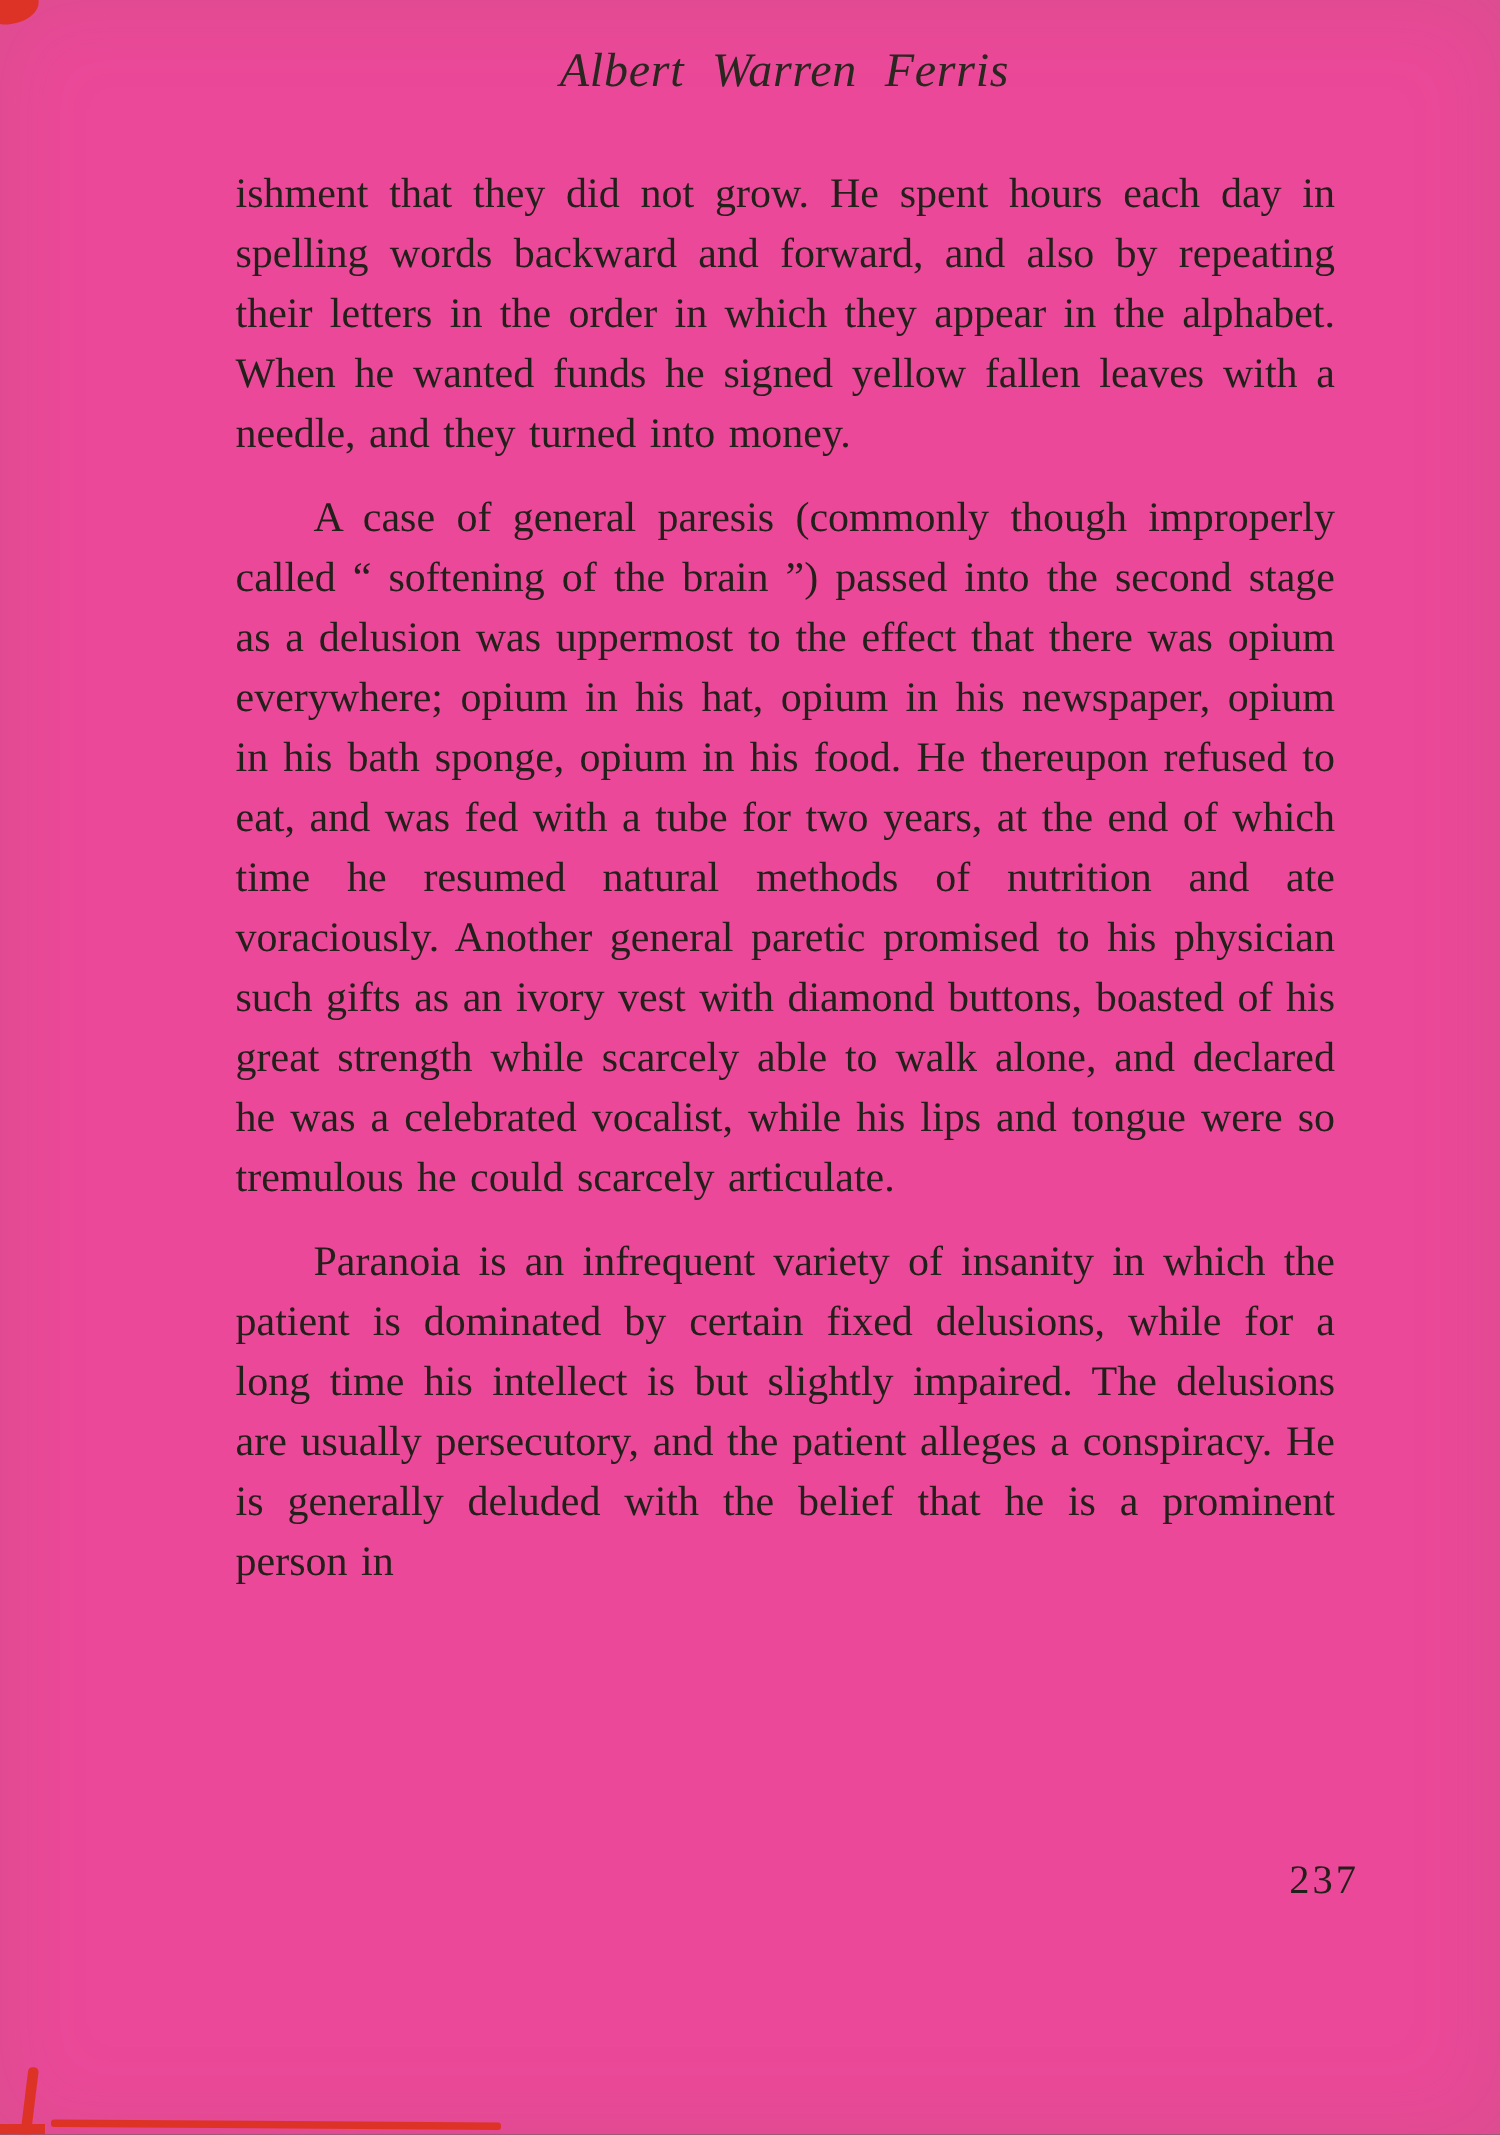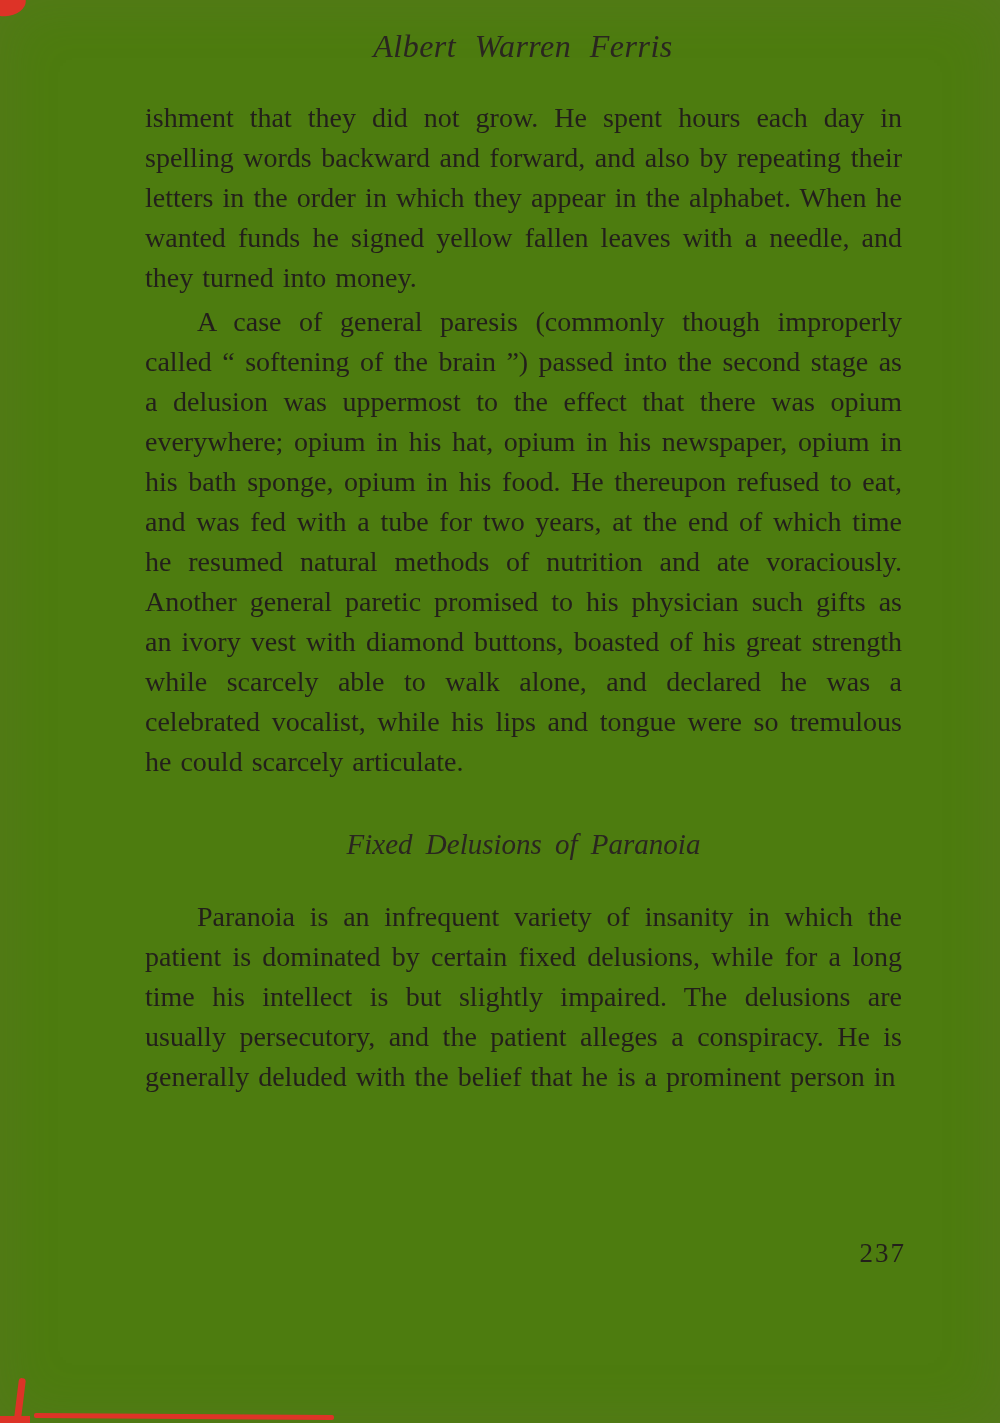--- a/index.html
+++ b/index.html
@@ -5,21 +5,21 @@
   html, body {
     margin: 0;
     padding: 0;
     background: #6b675f;
   }
   .page {
     position: relative;
     width: 1000px;
     height: 1423px;
     margin: 0 auto;
-    background: #4d7c0f;
+    background: #ec4899;
     overflow: hidden;
     font-family: "Liberation Serif", "DejaVu Serif", serif;
     color: #231f1b;
     box-shadow: inset 0 0 60px rgba(120,110,90,0.18);
   }
   .running-header {
     position: absolute;
     top: 28px;
     left: 140px;
     width: 766px;
@@ -30,21 +30,21 @@
     letter-spacing: 0.5px;
     color: #2a2620;
   }
   .content {
     position: absolute;
     top: 94px;
     left: 141px;
     width: 765px;
   }
   .content p {
-    margin: 4px;
+    margin: 16px;
     text-align: justify;
     font-size: 28px;
     line-height: 40px;
     word-spacing: 2px;
   }
   .content p.indent {
     text-indent: 52px;
   }
   .section-heading {
     margin: 46px 0 36px 0;
@@ -103,21 +103,20 @@
 </head>
 <body>
 
 <div class="page">
 
   <div class="running-header">Albert Warren Ferris</div>
 
   <div class="content">
     <p class="no-indent">ishment that they did not grow. He spent hours each day in spelling words backward and forward, and also by repeating their letters in the order in which they appear in the alphabet. When he wanted funds he signed yellow fallen leaves with a needle, and they turned into money.</p>
     <p class="indent">A case of general paresis (commonly though improperly called “ softening of the brain ”) passed into the second stage as a delusion was uppermost to the effect that there was opium everywhere; opium in his hat, opium in his newspaper, opium in his bath sponge, opium in his food. He thereupon refused to eat, and was fed with a tube for two years, at the end of which time he resumed natural methods of nutrition and ate voraciously. Another general paretic promised to his physician such gifts as an ivory vest with diamond buttons, boasted of his great strength while scarcely able to walk alone, and declared he was a celebrated vocalist, while his lips and tongue were so tremulous he could scarcely articulate.</p>
-    <h2 class="section-heading">Fixed Delusions of Paranoia</h2>
     <p class="indent">Paranoia is an infrequent variety of insanity in which the patient is dominated by certain fixed delusions, while for a long time his intellect is but slightly impaired. The delusions are usually persecutory, and the patient alleges a conspiracy. He is generally deluded with the belief that he is a prominent person in</p>
   </div>
 
   <div class="page-number">237</div>
 
   <div class="artifact artifact-top-left"></div>
   <div class="artifact artifact-bottom-left-streak"></div>
   <div class="artifact artifact-bottom-line"></div>
   <div class="artifact artifact-bottom-left-corner"></div>
 

